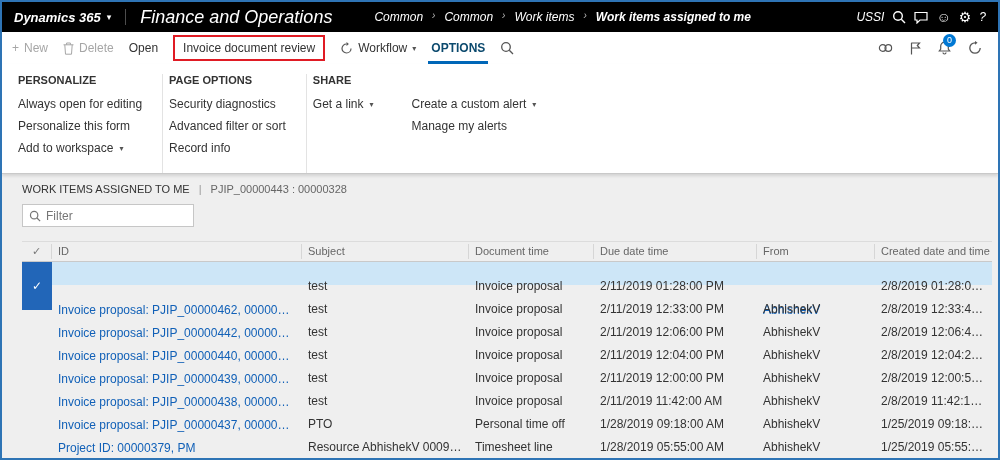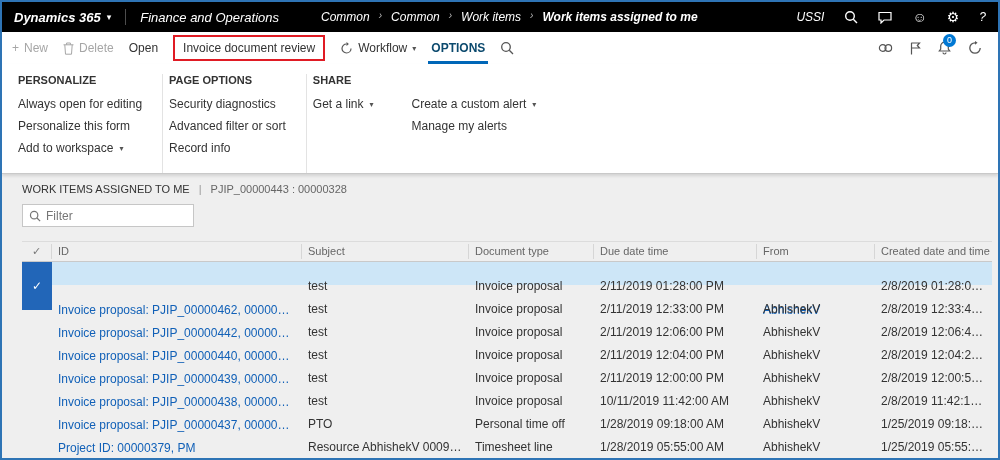--- a/index.html
+++ b/index.html
@@ -19,26 +19,26 @@
   
   .topbar {
     height: 30px; flex: 0 0 30px;
     background: #000; color: #fff;
     display: flex; align-items: center;
     padding: 0 12px; font-size: 13px; font-style: italic;
   }
   .topbar .brand { display: flex; align-items: center; gap: 6px; font-weight: 600; cursor: pointer; }
   .topbar .chev { font-size: 9px; color: #fff; }
   .topbar .vdiv { width: 1px; height: 16px; background: #4d4d4d; margin: 0 14px; }
-  .topbar .appname { font-size: 13px; }
+  .topbar .appname { font-size: 18px; }
   .breadcrumb { display: flex; align-items: flex-start; gap: 9px; margin-left: 42px; font-size: 12px; color: #fff; }
   .breadcrumb .sep { color: #bbb; font-size: 10px; }
   .breadcrumb .crumb { cursor: pointer; }
   .breadcrumb .crumb:last-of-type { font-weight: 600; }
-  .top-right { margin-left: auto; display: flex; align-items: center; gap: 20px; font-size: 12px; }
+  .top-right { margin-left: auto; display: flex; align-items: center; gap: 8px; font-size: 12px; }
   .top-right .ticon { display: inline-flex; align-items: center; color: #fff; cursor: pointer; }
   .glyph { font-size: 14px; line-height: 1; }
 
   
   .actionbar {
     height: 32px; flex: 0 0 32px;
     background: #fff; color: #333;
     display: flex; align-items: center;
     padding: 0 10px; gap: 15px; font-size: 12px;
     position: relative;
@@ -290,21 +290,21 @@
           </svg>
       </span>
       <input type="text" placeholder="Filter" style="">
     </div>
 
     <div class="grid">
       <div class="grid-header">
         <div class="hcell check">✓</div>
         <div class="hcell">ID</div>
         <div class="hcell">Subject</div>
-        <div class="hcell">Document type</div>
+        <div class="hcell">Document time</div>
         <div class="hcell">Due date time</div>
         <div class="hcell">From</div>
         <div class="hcell">
           <span>Created date and time</span>
         </div>
       </div>
       <div>
           <div class="grid-row selected">
     <div class="gcell check">
               <span class="check-mark">✓</span>
@@ -360,21 +360,21 @@
     <div class="gcell">AbhishekV</div>
     <div class="gcell created">2/8/2019 12:00:50 PM</div>
   </div>
           <div class="grid-row">
     <div class="gcell check">
               <span class="check-mark">✓</span>
             </div>
     <div class="gcell link-text">Invoice proposal: PJIP_00000437, 00000328</div>
     <div class="gcell">test</div>
     <div class="gcell">Invoice proposal</div>
-    <div class="gcell">10/11/2019 11:42:00 AM</div>
+    <div class="gcell">2/11/2019 11:42:00 AM</div>
     <div class="gcell">AbhishekV</div>
     <div class="gcell created">2/8/2019 11:42:13 AM</div>
   </div>
           <div class="grid-row">
     <div class="gcell check">
               <span class="check-mark">✓</span>
             </div>
     <div class="gcell link-text">Project ID: 00000379, PM</div>
     <div class="gcell">PTO</div>
     <div class="gcell">Personal time off</div>

